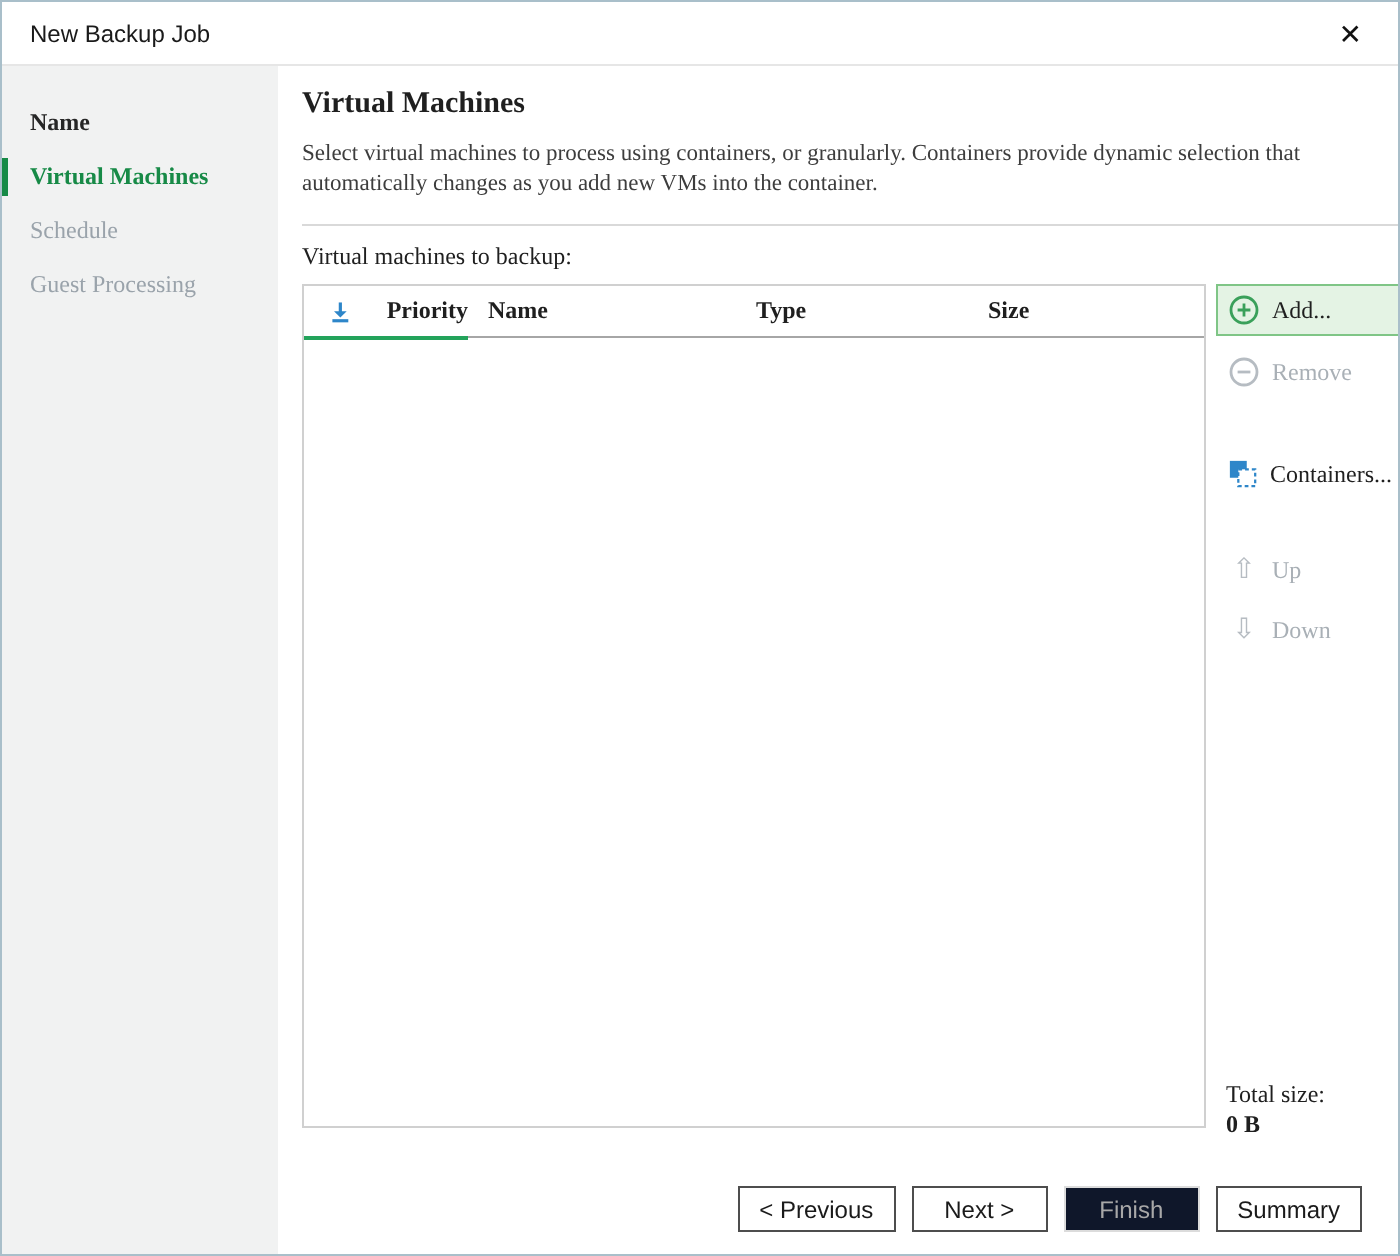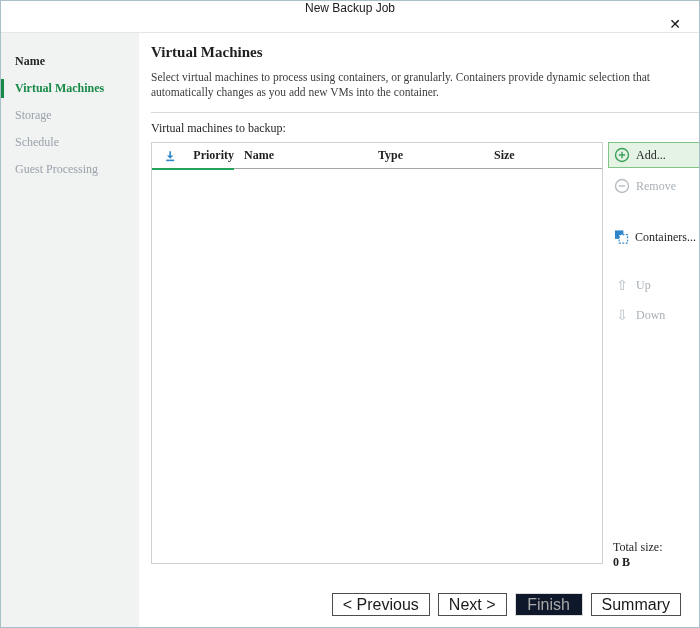--- a/index.html
+++ b/index.html
@@ -14,21 +14,20 @@
     overflow: hidden;
   }
 
   
   .titlebar {
     height: 32px;
     display: flex; align-items: center;
     padding: 0 14px;
     border-bottom: 1px solid #e6e6e6;
     background: #ffffff;
-    flex-direction: column;
   }
   .titlebar .title { font-size: 12px; color: #1a1a1a; }
   .close-btn {
     margin-left: auto;
     font-size: 14px; font-weight: bold; color: #111;
     line-height: 1; cursor: pointer; padding: 2px 4px;
   }
 
   
   .body-row { display: flex; height: 595px; font-family: Liberation Serif, serif; }
@@ -133,21 +132,21 @@
     position: absolute;
     right: 18px; bottom: 11px;
     display: flex; gap: 8px;
   }
   .btn {
     min-width: 68px; height: 23px;
     padding: 0 10px;
     display: flex; align-items: center; justify-content: center;
     background: #ffffff;
     border: 1px solid #4d4d4d;
-    font-size: 16px; color: #1a1a1a;
+    font-size: 12px; color: #1a1a1a;
     cursor: pointer;
     font-family: inherit;
   }
   .btn.disabled {
     background: #0f172a;
     border-color: #dcdcdc;
     color: #a8a8a8;
     cursor: default;
   }
 </style>
@@ -159,21 +158,20 @@
   <div class="titlebar">
     <span class="title">New Backup Job</span>
     <span class="close-btn">✕</span>
   </div>
 
   <div class="body-row">
 
     <div class="sidebar">
       <div class="sidebar-item done">Name</div>
       <div class="sidebar-item active">Virtual Machines</div>
-      <div class="sidebar-item">Storage</div>
       <div class="sidebar-item">Schedule</div>
       <div class="sidebar-item">Guest Processing</div>
     </div>
 
     <div class="main">
       <h1>Virtual Machines</h1>
       <div class="description">Select virtual machines to process using containers, or granularly. Containers provide dynamic selection that
 automatically changes as you add new VMs into the container.</div>
       <hr class="separator">
       <div class="table-label">Virtual machines to backup:</div>

